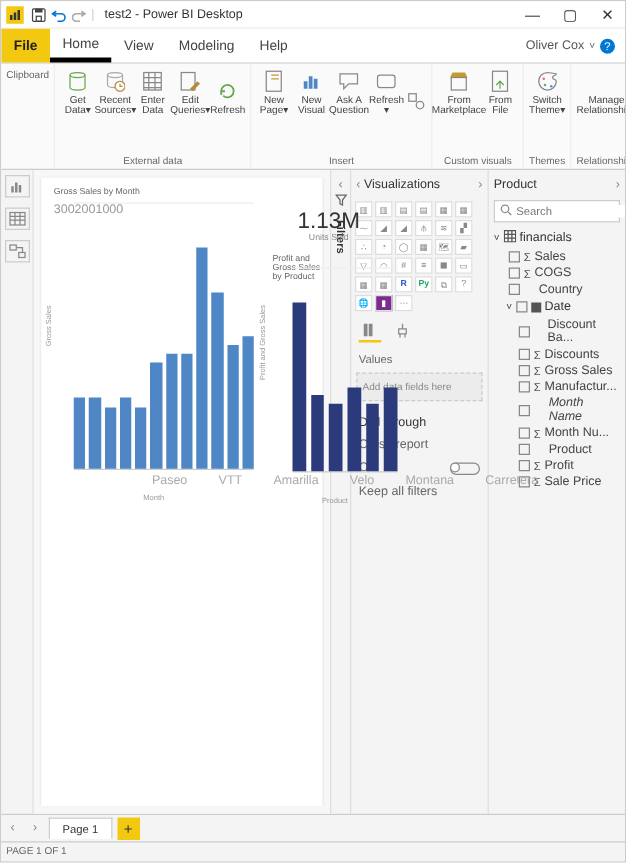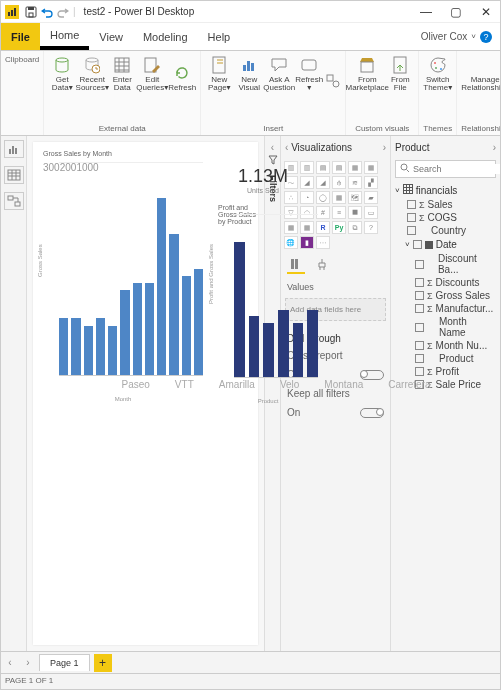--- a/index.html
+++ b/index.html
@@ -446,26 +446,20 @@
       </div>
     <div class="subrow">
         <span>Off</span>
         <div class="toggle off">
           <div class="knob"></div>
         </div>
       </div>
     <div class="subrow">
         <span>Keep all filters</span>
       </div>
-    <div class="subrow">
-        <span>On</span>
-        <div class="toggle on">
-          <div class="knob"></div>
-        </div>
-      </div>
   </div>
 
   <div class="fields-pane">
     <div class="panehdr">
         <span>Product</span>
         <span class="car" style="margin-left:auto;">›</span>
       </div>
     <div class="search">
       <span><svg width="10" height="10">
             <circle cx="4" cy="4" r="3" fill="none" stroke="#888"></circle>
@@ -519,21 +513,21 @@
           <div class="fld" style="padding-left: 20px;">
             <span class="cb"></span>
             <span class="sigma">Σ</span>
             <span>Gross Sales</span>
           </div>
           <div class="fld" style="padding-left: 20px;">
             <span class="cb"></span>
             <span class="sigma">Σ</span>
             <span>Manufactur...</span>
           </div>
-          <div class="fld" style="padding-left: 20px;">
+          <div class="fld" style="padding-left: 20px; font-style: italic;">
             <span class="cb"></span>
             <span style="width:9px;display:inline-block;"></span>
             <span>Month Name</span>
           </div>
           <div class="fld" style="padding-left: 20px;">
             <span class="cb"></span>
             <span class="sigma">Σ</span>
             <span>Month Nu...</span>
           </div>
           <div class="fld" style="padding-left: 20px;">

